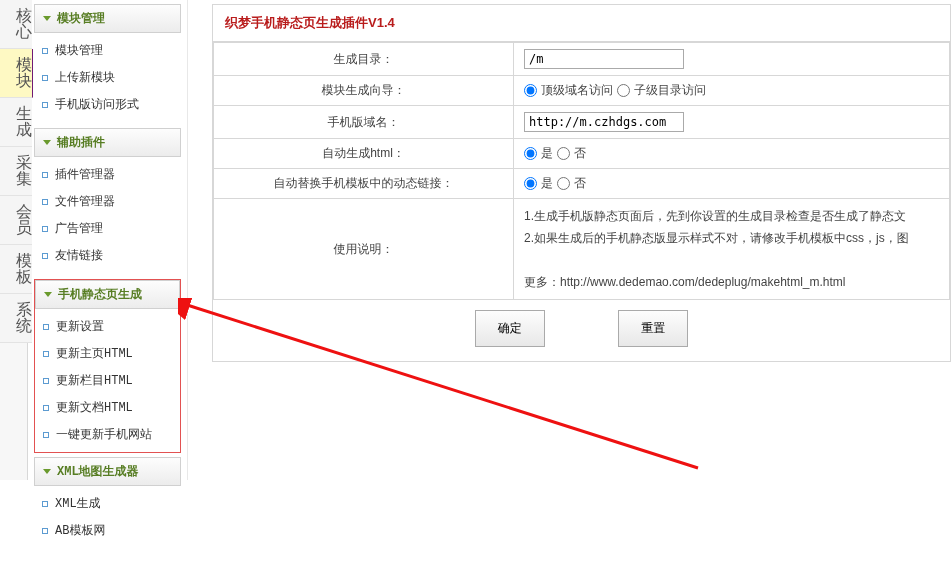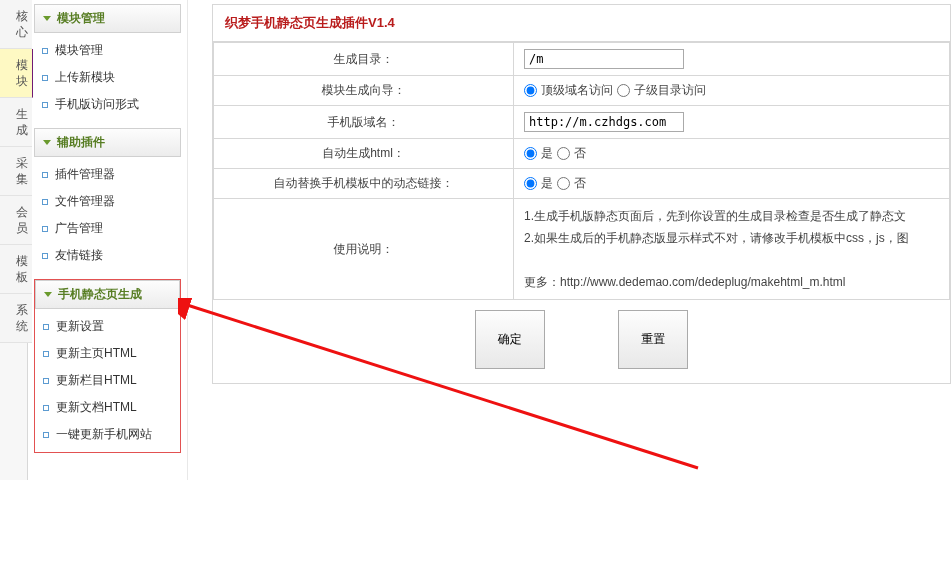--- a/index.html
+++ b/index.html
@@ -20,34 +20,34 @@
       display: flex;
       flex-direction: column;
       border-right: 1px solid #d8d8d8;
       background: #f7f7f7;
     }
     .vtab {
       writing-mode: horizontal-tb;
       text-align: center;
       padding: 8px 16px;
       border-bottom: 1px solid #e3e3e3;
-      font-size: 12px;
+      font-size: 16px;
       line-height: 16px;
       color: #555;
       cursor: pointer;
       background: #f5f5f5;
     }
     .vtab.active { background: #fef9c3; border-right: 1px solid #701a75; margin-right: -1px; font-family: Liberation Serif, serif; }
 
     .sidebar {
       width: 160px;
       padding: 4px 6px 6px 6px;
       border-right: 1px solid #e8e8e8;
     }
-    .sb-group { margin-bottom: 4px; }
+    .sb-group { margin-bottom: 4px; font-family: Liberation Mono, monospace; }
     .sb-header {
       display: flex;
       align-items: center;
       gap: 6px;
       border: 1px solid #d0d0d0;
       background: linear-gradient(#fdfdfd, #ececec);
       padding: 5px 8px;
       font-weight: bold;
       color: #577d23;
       cursor: pointer;
@@ -114,21 +114,21 @@
     .radio-row label { display: flex; align-items: center; gap: 4px; cursor: pointer; }
     .usage { line-height: 22px; color: #333; }
 
     .btn-row {
       text-align: center;
       padding: 10px 0 14px 0;
     }
     .btn {
       display: inline-block;
       min-width: 70px;
-      padding: 20px 14px;
+      padding: 9px 14px;
       margin: 0 70px 0 0;
       background: linear-gradient(#fdfdfd,#e8e8e8);
       border: 1px solid #aaa;
       font-size: 12px;
       cursor: pointer;
     }
     .btn:last-child { margin-right: 0; }
 
     .arrow-overlay {
       position: absolute;
@@ -222,20 +222,36 @@
             <span class="sb-bullet"></span>
             <span>更新文档HTML</span>
           </div>
         <div class="sb-item">
             <span class="sb-bullet"></span>
             <span>一键更新手机网站</span>
           </div>
       </div>
     </div>
 
+    <div class="sb-group">
+      <div class="sb-header">
+        <span class="chev"></span>
+        <span>XML地图生成器</span>
+      </div>
+      <div class="sb-items">
+        <div class="sb-item">
+            <span class="sb-bullet"></span>
+            <span>XML生成</span>
+          </div>
+        <div class="sb-item">
+            <span class="sb-bullet"></span>
+            <span>AB模板网</span>
+          </div>
+      </div>
+    </div>
 
   </div>
 
   <div class="main">
     <div class="panel">
       <div class="panel-title">织梦手机静态页生成插件V1.4</div>
 
       <table class="ftable">
         <tbody>
             <tr>

